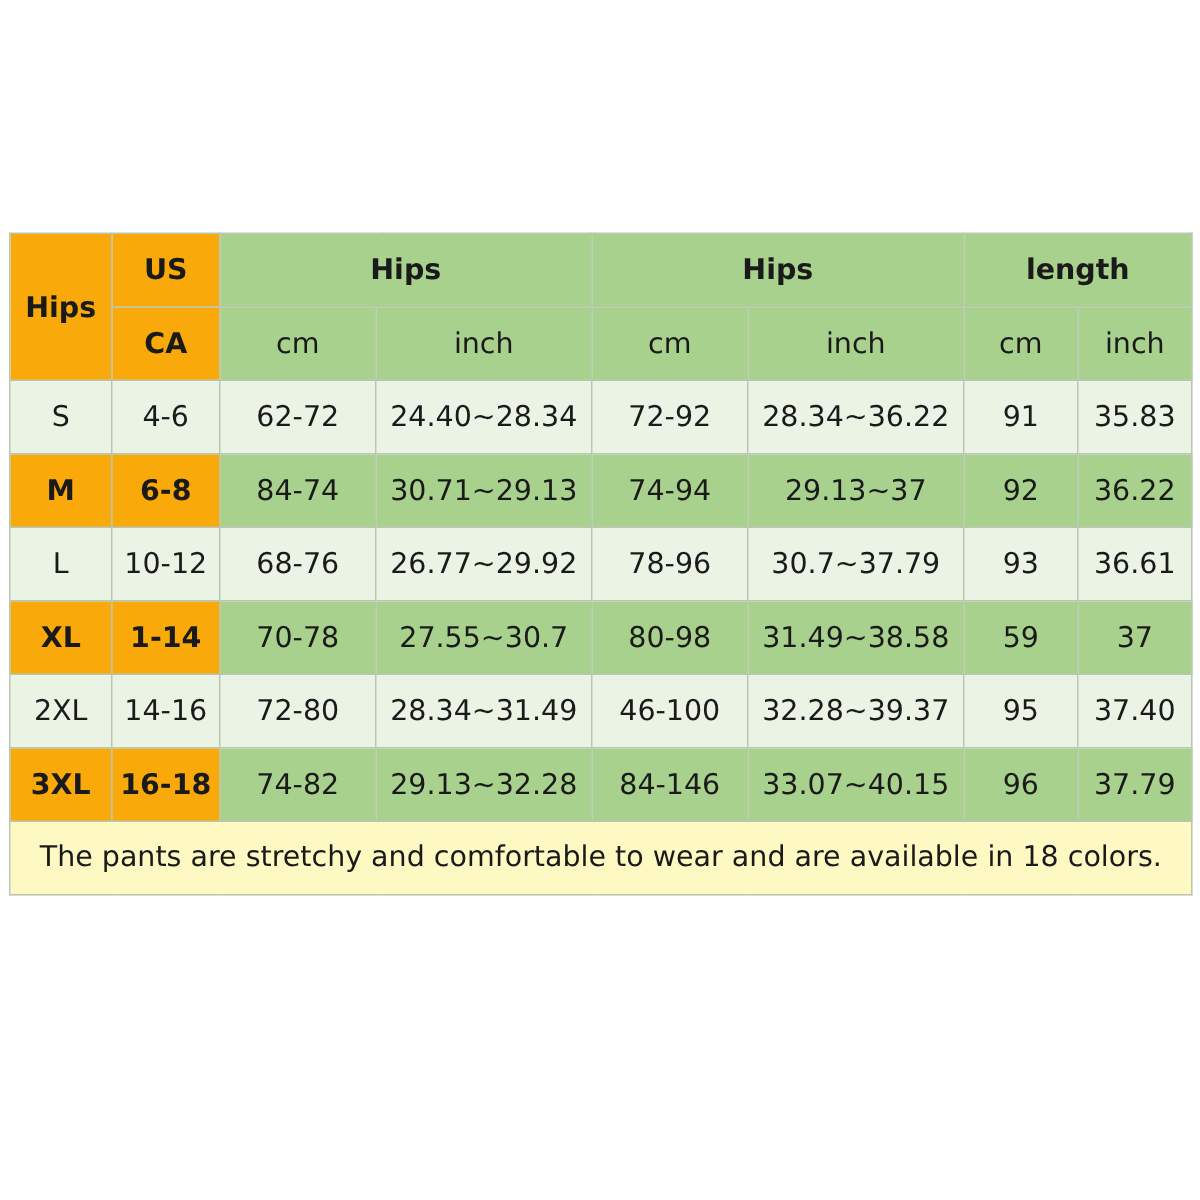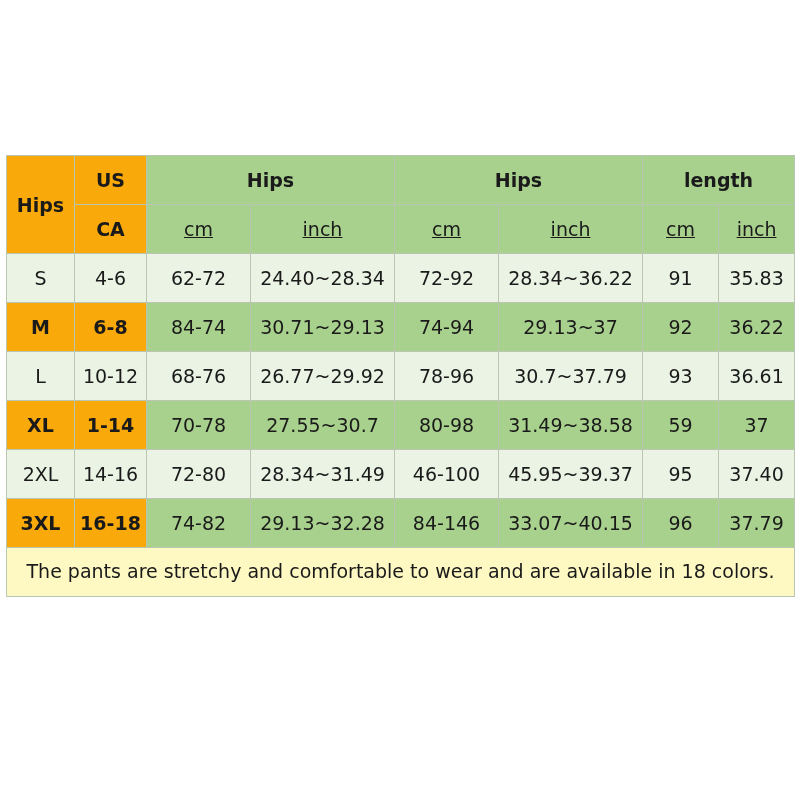--- a/index.html
+++ b/index.html
@@ -73,21 +73,20 @@
   }
   .head-usca {
     font-size: 22px;
     margin-top: 45px;
   }
   .head-main {
     font-size: 22px;
   }
   .sub-unit {
     font-size: 19px;
-    text-decoration: underline;
   }
   .note-cell {
     background: #fef9c3;
     text-align: left;
     font-size: 21px;
     color: #1a1a1a;
     line-height: 1.35;
     padding: 8px 10px 10px 8px;
     height: auto;
     white-space: normal;
@@ -170,21 +169,21 @@
           <td>59</td>
           <td>37</td>
         </tr>
 
         <tr class="row-light">
           <td class="row-light">2XL</td>
           <td class="row-light">14-16</td>
           <td>72-80</td>
           <td>28.34~31.49</td>
           <td>46-100</td>
-          <td>45.95~39.37</td>
+          <td>32.28~39.37</td>
           <td>95</td>
           <td>37.40</td>
         </tr>
 
         <tr class="row-dark">
           <td class="orange">3XL</td>
           <td class="orange">16-18</td>
           <td>74-82</td>
           <td>29.13~32.28</td>
           <td>84-146</td>

